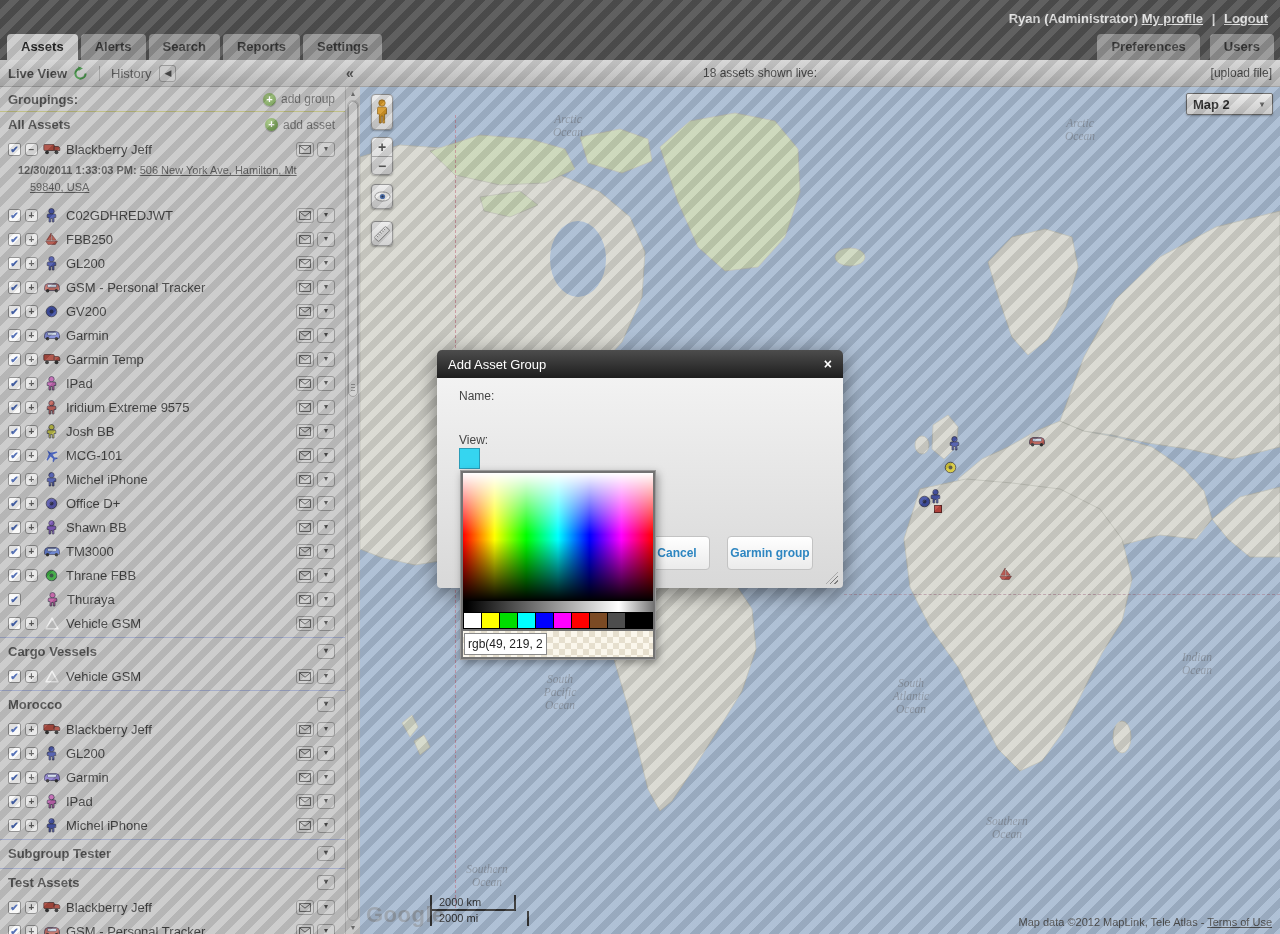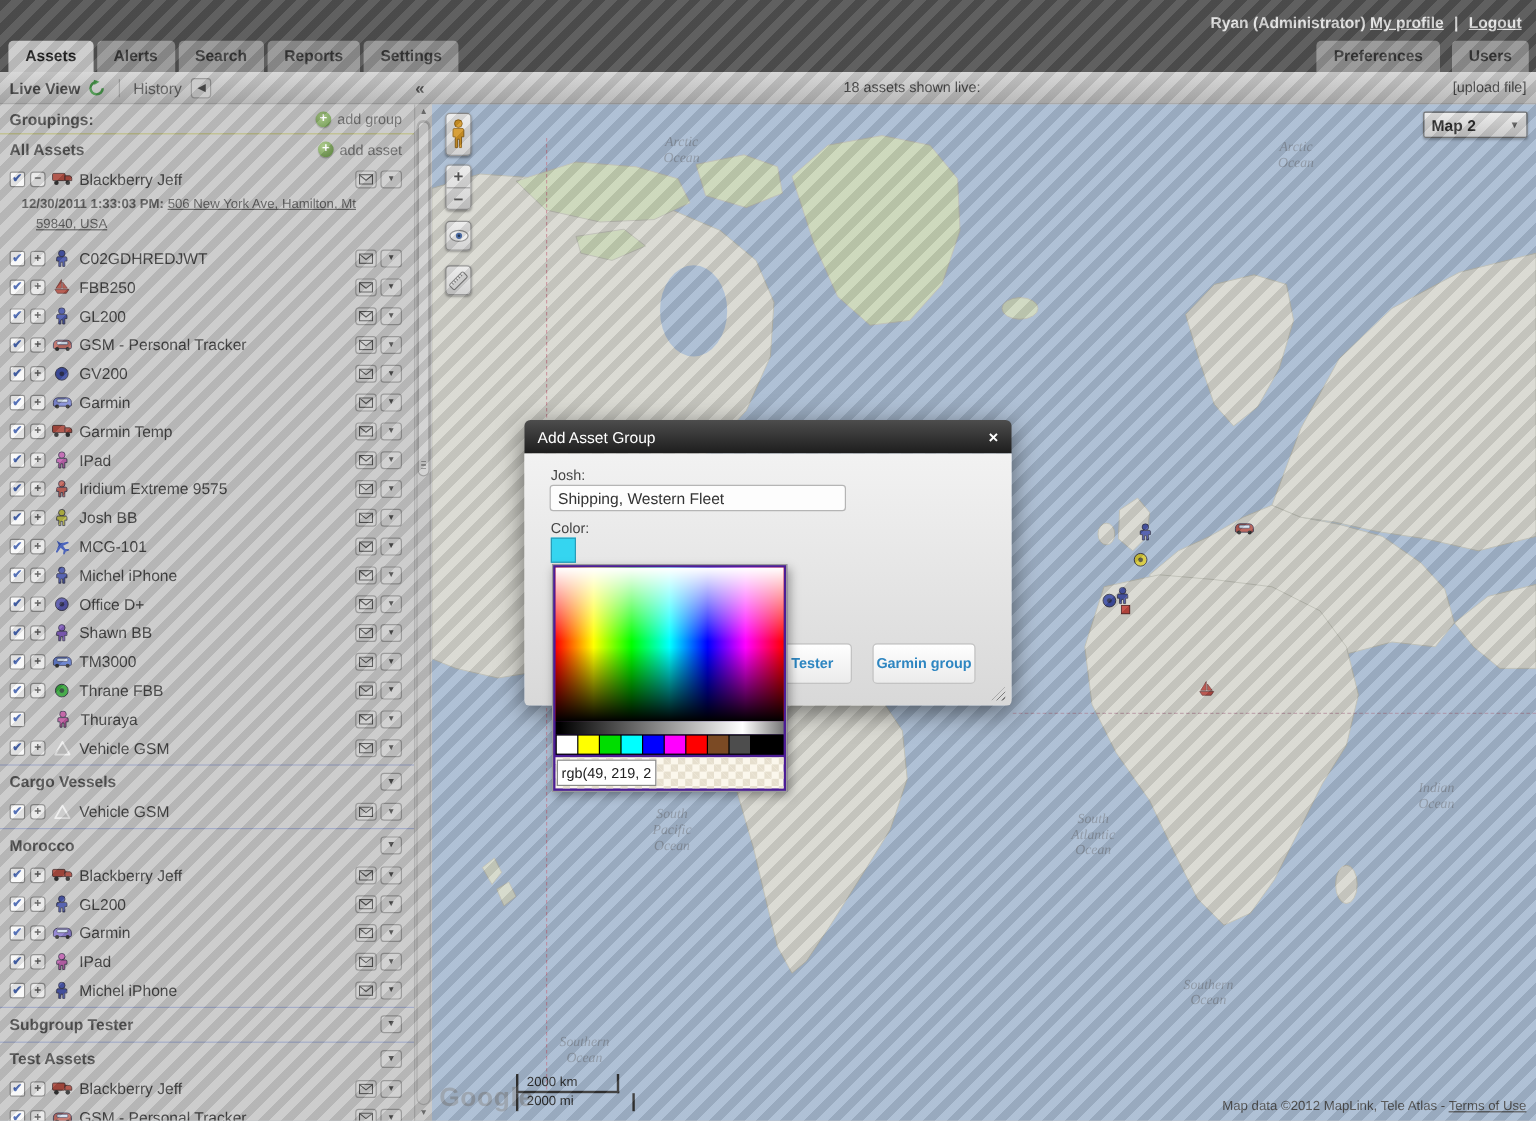--- a/index.html
+++ b/index.html
@@ -97,21 +97,21 @@
   .name-input { position:absolute; left:21px; top:26px; width:247px; height:22px; border:1px solid #b5b5b5; border-radius:3px; background:#fdfdfd; font-family:"Liberation Sans",sans-serif; font-size:13px; color:#333; padding:0 6px; }
   .color-label { top:55px; }
   .color-swatch { position:absolute; left:22px; top:70px; width:21px; height:21px; border:1px solid #2a9cb8; cursor:pointer; }
   .modal-btn { position:absolute; top:158px; height:34px; background:linear-gradient(#ffffff,#ebebeb); border:1px solid #c3c3c3; border-radius:4px; font-family:"Liberation Sans",sans-serif; font-size:12px; font-weight:bold; color:#2e86c1; cursor:pointer; }
   .btn-cancel { left:207px; width:66px; }
   .btn-create { left:290px; width:86px; }
   .resize-grip { position:absolute; right:5px; bottom:4px; width:12px; height:12px; cursor:nwse-resize;
     background:repeating-linear-gradient(135deg, transparent 0 2px, #7c7c7c 2px 3px); clip-path:polygon(100% 0, 100% 100%, 0 100%); }
 
   
-  .picker { position:absolute; left:460px; top:470px; width:196px; z-index:110; background:#4c1d95; border:1px solid #9a9a9a; box-shadow:2px 3px 8px rgba(0,0,0,0.35); }
+  .picker { position:absolute; left:460px; top:470px; width:196px; z-index:110; background:#737373; border:1px solid #9a9a9a; box-shadow:2px 3px 8px rgba(0,0,0,0.35); }
   .picker-field { margin:2px 2px 0; height:128px; cursor:crosshair;
     background-image: linear-gradient(to bottom, rgba(255,255,255,1) 0%, rgba(255,255,255,0) 48%, rgba(0,0,0,0) 52%, #000 100%),
                       linear-gradient(to right, #f00, #ff0, #0f0, #0ff, #00f, #f0f, #f00); }
   .picker-strip { margin:0 2px; height:11px; background:linear-gradient(to right,#000 2%, #fff 82%, #777 100%); cursor:pointer; }
   .picker-swatches { margin:0 2px; height:17px; background:#000; display:flex; }
   .pswatch { width:17px; height:15px; margin:1px 0 0 1px; cursor:pointer; }
   .picker-input-row { margin:2px; height:26px; position:relative; background-color:#fbf7ec;
     background-image: linear-gradient(45deg,#e6dfce 25%,transparent 25%,transparent 75%,#e6dfce 75%),
                       linear-gradient(45deg,#e6dfce 25%,transparent 25%,transparent 75%,#e6dfce 75%);
     background-size:12px 12px; background-position:0 0,6px 6px; }
@@ -957,25 +957,24 @@
 </div>
 
 <div class="overlay"></div>
 
 <div class="modal">
   <div class="modal-header">
     <span class="modal-title">Add Asset Group</span>
     <span class="modal-close">×</span>
   </div>
   <div class="modal-body">
-    <label class="fld-label name-label">Josh:</label>
-    <input class="name-input" type="text" value="Shipping, Western Fleet" style="">
-    <label class="fld-label color-label">Color:</label>
+    <label class="fld-label name-label">Name:</label>
+    <label class="fld-label color-label">View:</label>
     <div class="color-swatch" id="group-color" style="background: rgb(53, 213, 240);"></div>
-    <button class="modal-btn btn-cancel">Tester</button>
+    <button class="modal-btn btn-cancel">Cancel</button>
     <button class="modal-btn btn-create">Garmin group</button>
     <div class="resize-grip"></div>
   </div>
 </div>
 
 <div class="picker">
   <div class="picker-field"></div>
   <div class="picker-strip"></div>
   <div class="picker-swatches" id="picker-swatches">
       <span class="pswatch" style="background: rgb(255, 255, 255);"></span>

